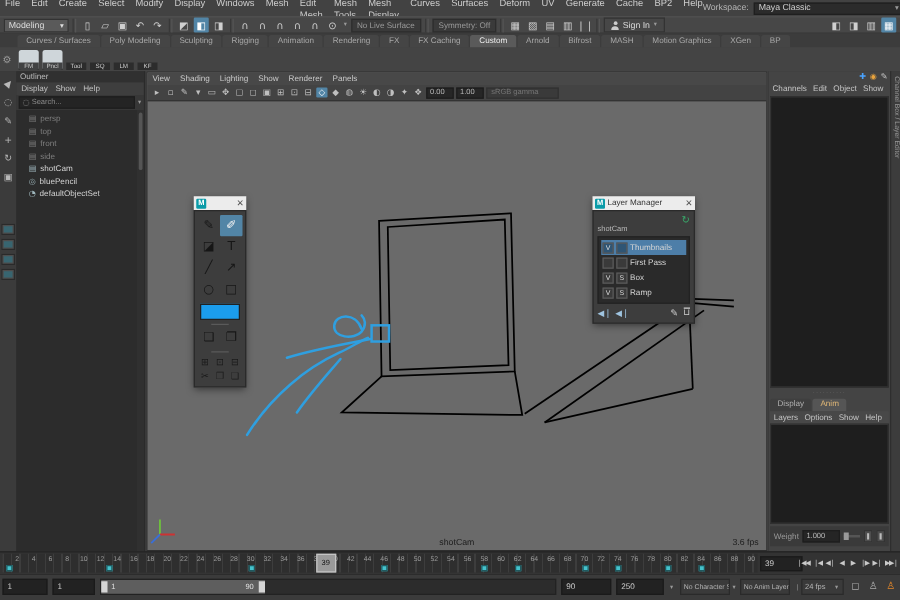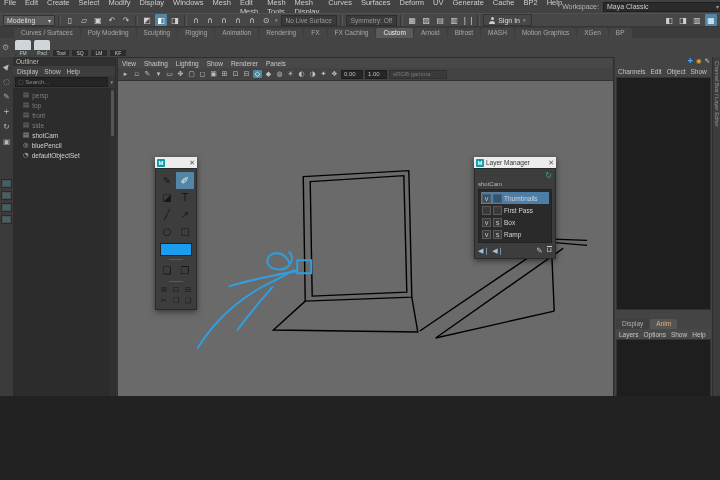--- a/index.html
+++ b/index.html
@@ -1,18 +1,18 @@
 <!DOCTYPE html>
 <html><head>
 <meta charset="utf-8">
 <style>
   * { margin:0; padding:0; box-sizing:border-box; }
   html,body { background:#222; }
   #app {
-    position:relative; width:720px; height:396px; overflow:hidden;
+    position:relative; width:720px; height:480px; overflow:hidden;
     background:#444444; font-family:"Liberation Sans", sans-serif; color:#c8c8c8;
     user-select:none;
   }
   .g { font-family:"DejaVu Sans", sans-serif; }
 
   
   .menubar { position:absolute; left:0; top:0; right:0; height:13px; background:#424242; display:flex; align-items:center; padding:0 4px; }
   .menubar .menus { display:flex; gap:9px; font-size:7.5px; color:#cdcdcd; }
   .menubar .menu { cursor:default; }
   .ws { margin-left:auto; display:flex; align-items:center; gap:4px; font-size:7px; color:#b5b5b5; }

